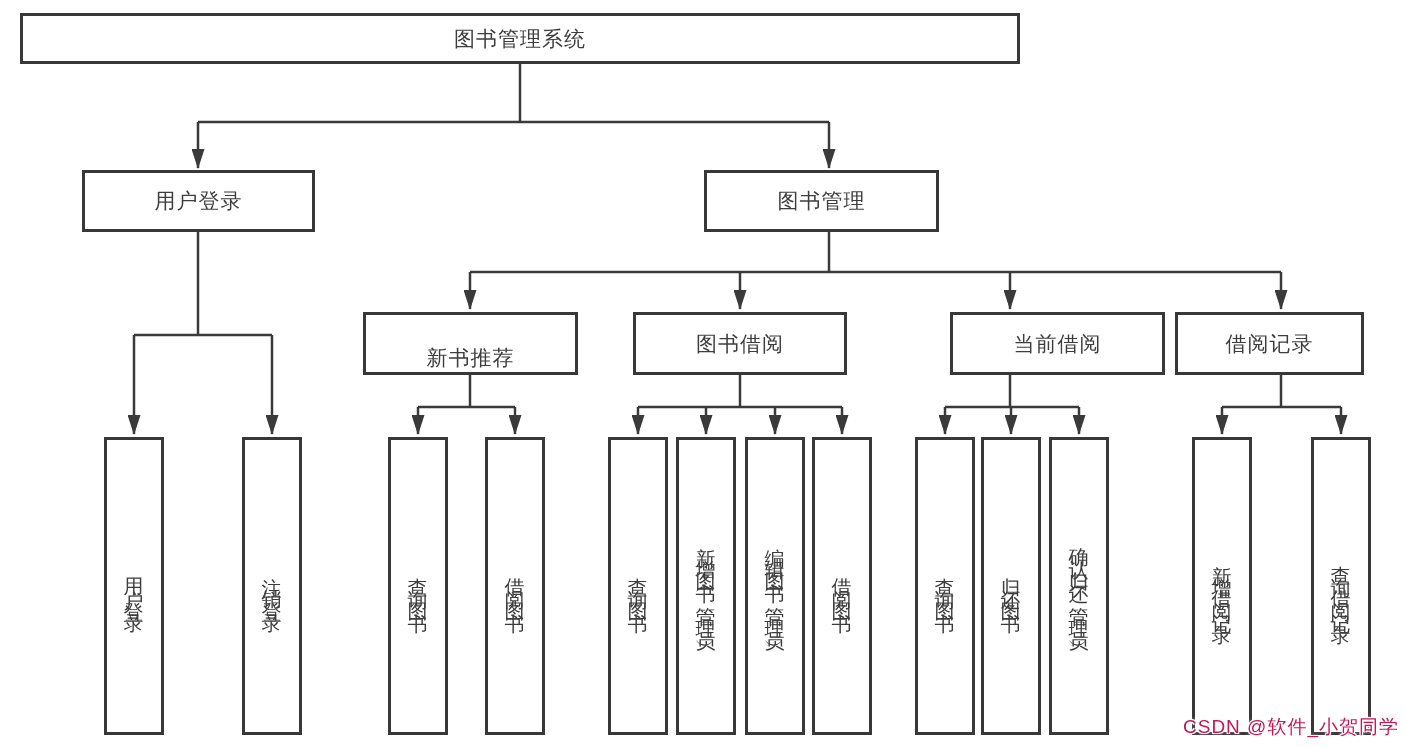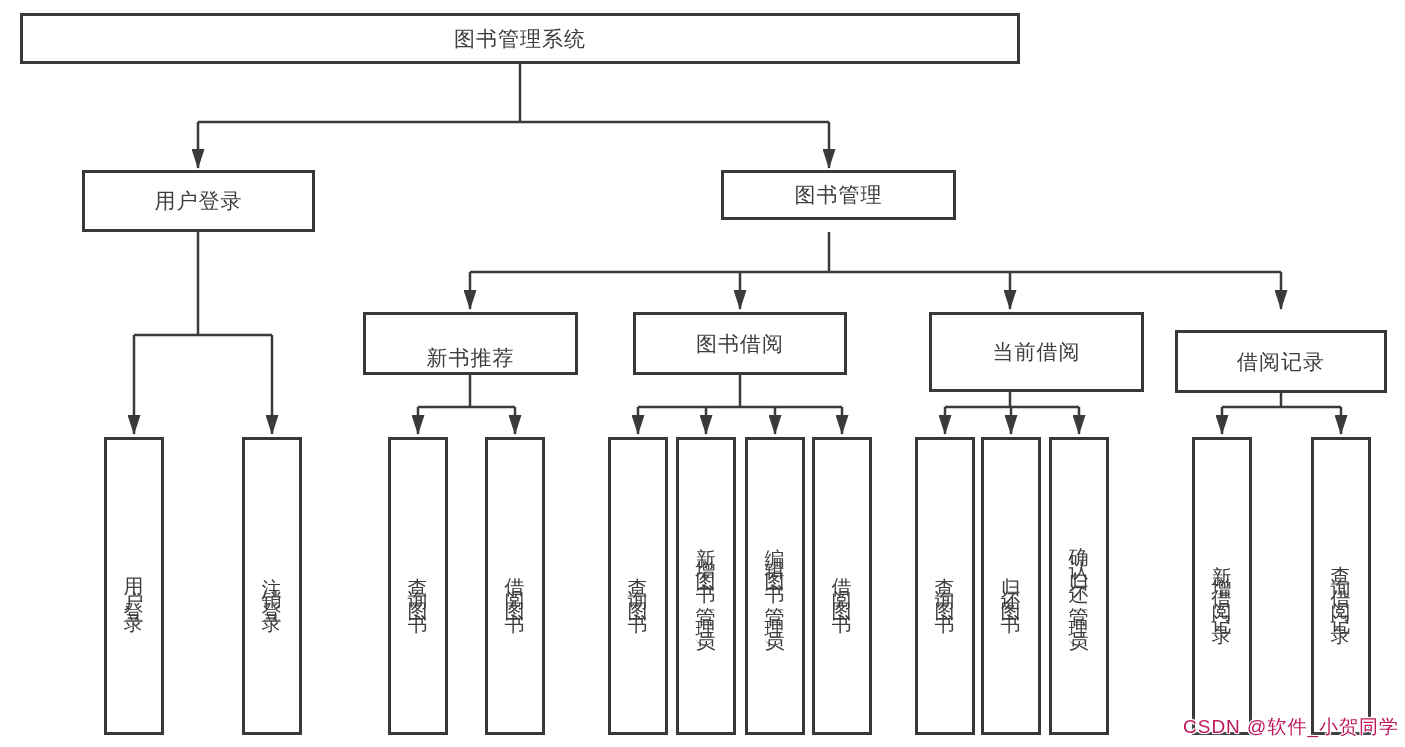--- a/index.html
+++ b/index.html
@@ -128,34 +128,34 @@
     </g>
   </svg>
 
   <div class="node" style="left:20px; top:13px; width:1000px; height:51px;">
     <span>图书管理系统</span>
   </div>
 
   <div class="node" style="left:82px; top:170px; width:233px; height:62px;">
     <span>用户登录</span>
   </div>
-  <div class="node" style="left:721px; top:170px; width:235px; height:50px;">
+  <div class="node" style="left:704px; top:170px; width:235px; height:62px;">
     <span>图书管理</span>
   </div>
 
   <div class="node" style="left:363px; top:312px; width:215px; height:63px;align-items:flex-end;">
     <span>新书推荐</span>
   </div>
   <div class="node" style="left:633px; top:312px; width:214px; height:63px;">
     <span>图书借阅</span>
   </div>
-  <div class="node" style="left:929px; top:312px; width:215px; height:80px;">
+  <div class="node" style="left:950px; top:312px; width:215px; height:63px;">
     <span>当前借阅</span>
   </div>
-  <div class="node" style="left:1175px; top:312px; width:212px; height:63px;margin-top:18px;">
+  <div class="node" style="left:1175px; top:312px; width:189px; height:63px;">
     <span>借阅记录</span>
   </div>
 
   <div class="node leaf" style="left:104px; top:437px; width:60px; height:298px;">
     <span class="vtext">用户登录</span>
   </div>
   <div class="node leaf" style="left:242px; top:437px; width:60px; height:298px;">
     <span class="vtext">注销登录</span>
   </div>
 

